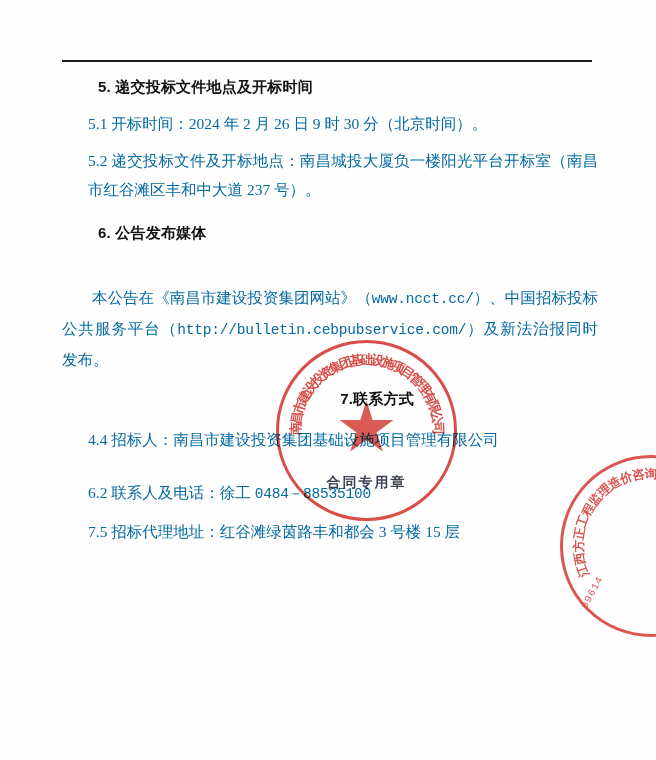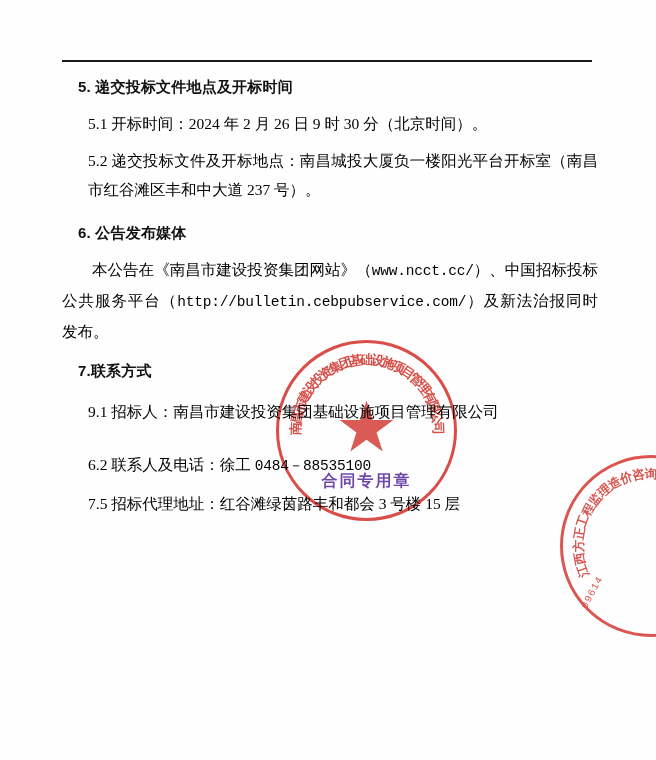--- a/index.html
+++ b/index.html
@@ -43,39 +43,41 @@
     margin: 0;
     padding: 0;
   }
 
   .heading {
     font-family: "Liberation Sans", sans-serif;
     font-weight: bold;
     font-size: 15px;
     color: #111;
     margin: 0 0 2px 0;
-    padding-left: 78px;
+    padding-left: 98px;
     letter-spacing: 0.2px;
   }
 
   .heading.h-tight {
+    text-align: center;
   }
 
   .para {
     font-size: 15.5px;
     line-height: 29px;
-    color: #000000;
+    color: #0369a1;
     padding-left: 62px;
     padding-right: 58px;
     text-align: justify;
     margin: 0;
   }
 
   .para.indent {
     text-indent: 30px;
+    margin-top: 28px;
   }
 
   .para.item {
     padding-left: 88px;
     text-indent: 0;
   }
 
   .mono {
     font-family: "Liberation Mono", monospace;
     font-size: 14.5px;
@@ -135,23 +137,23 @@
     clip-path: polygon(50% 0%, 61% 35%, 98% 35%, 68% 57%, 79% 91%, 50% 70%, 21% 91%, 32% 57%, 2% 35%, 39% 35%);
   }
 
   .seal-main .bottom-text {
     position: absolute;
     left: 0;
     right: 0;
     bottom: 26px;
     text-align: center;
     font-family: "Liberation Sans", sans-serif;
-    font-size: 16px;
-    font-weight: bold;
-    color: #4c1d95;
+    font-size: 14px;
+    font-weight: bold;
+    color: #0f172a;
     letter-spacing: 2px;
   }
 
   .seal-edge {
     left: 560px;
     top: 455px;
     width: 176px;
     height: 176px;
     border: 3px solid #d2261f;
     opacity: 0.78;
@@ -221,21 +223,21 @@
       <div class="para indent">
         <span>本公告在《南昌市建设投资集团网站》（</span><span class="mono">www.ncct.cc/</span><span>）、中国招标投标公共服务平台（</span><span class="mono">http://bulletin.cebpubservice.com/</span><span>）及新法治报同时发布。</span>
       </div>
     </div>
 
     <div class="sp-16"></div>
 
     <div class="block">
       <div class="heading h-tight">7.联系方式</div>
       <div class="sp-14"></div>
-      <div class="para item">9.1 招标人：南昌市建设投资集团基础设施项目管理有限公司</div>
+      <div class="para item">4.4 招标人：南昌市建设投资集团基础设施项目管理有限公司</div>
       <div class="sp-8"></div>
       <div class="sp-8"></div>
       <div class="sp-8"></div>
       <div class="para item">
         <span>6.2 联系人及电话：徐工  </span><span class="mono">0484－88535100</span>
       </div>
       <div class="sp-8"></div>
       <div class="para item">7.5 招标代理地址：红谷滩绿茵路丰和都会 3 号楼 15 层</div>
     </div>
 

